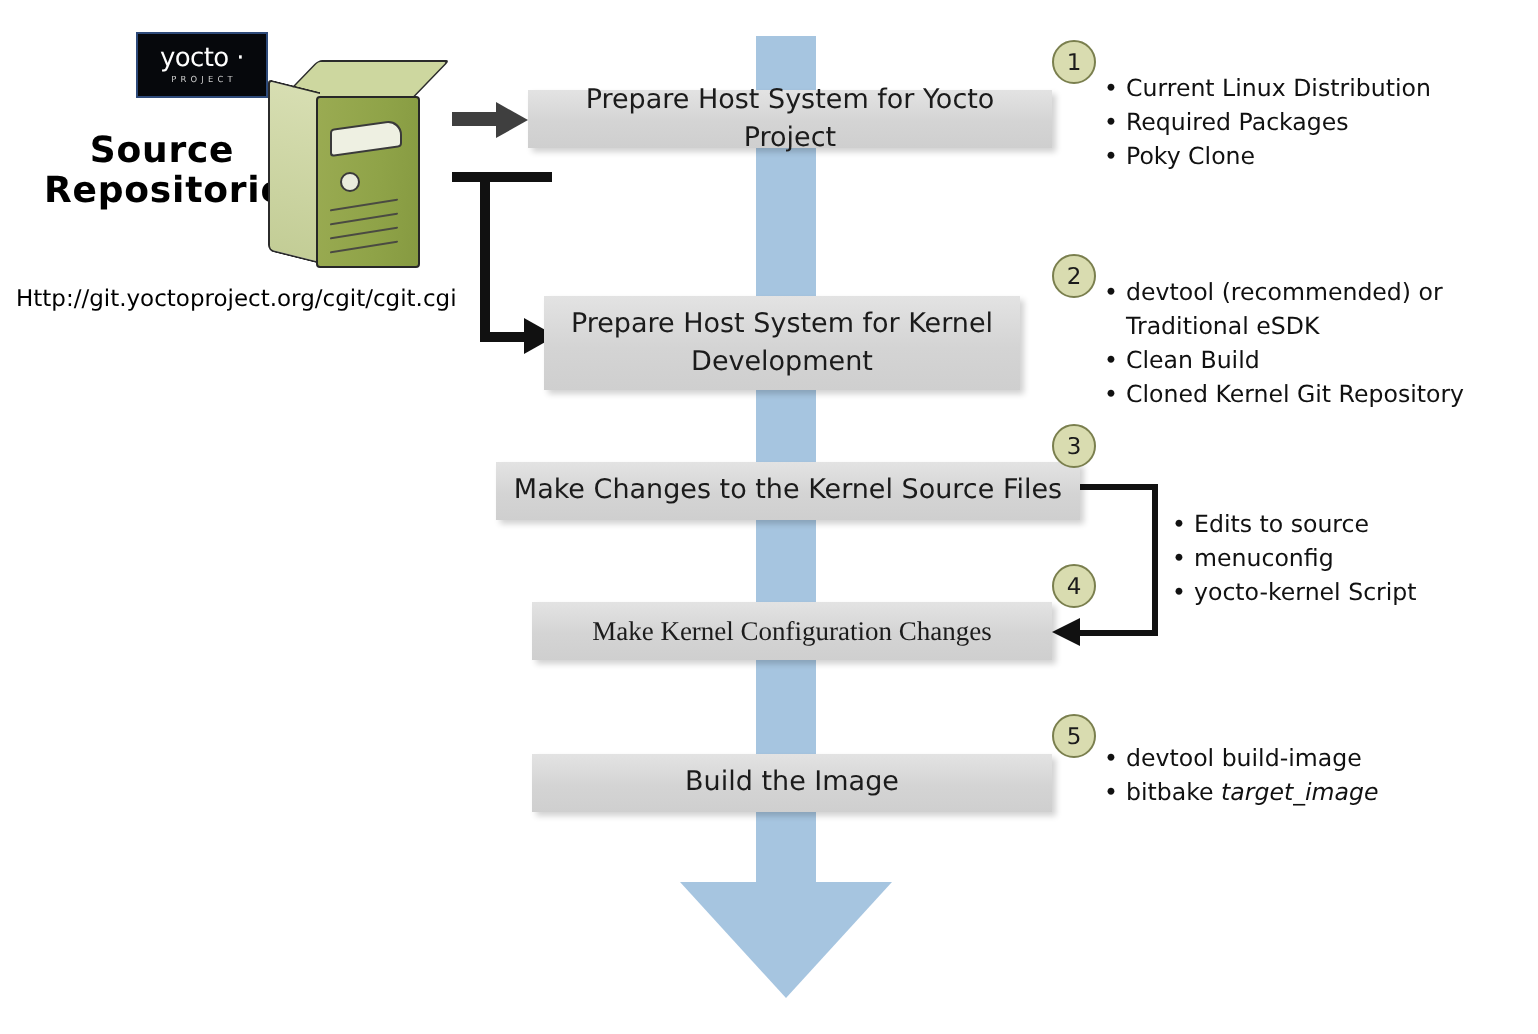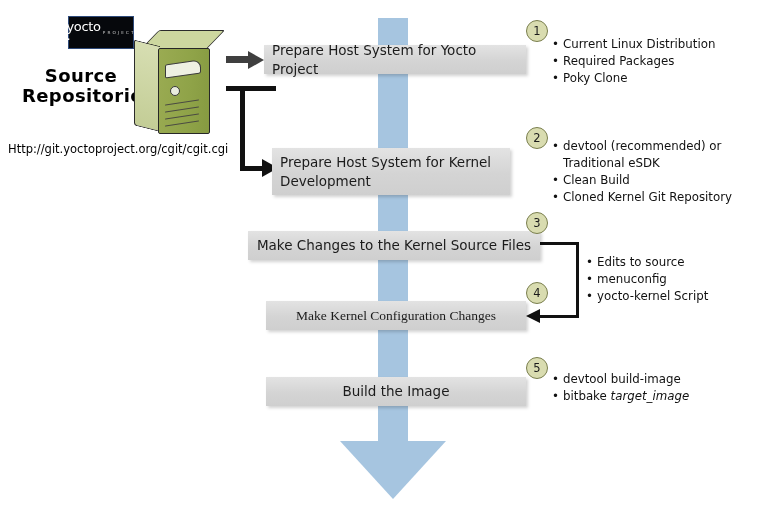--- a/index.html
+++ b/index.html
@@ -22,21 +22,21 @@
   .yocto-logo {
     position: absolute;
     left: 68px;
     top: 16px;
     width: 66px;
     height: 33px;
     background: #06080c;
     border: 1px solid #2e4a7a;
     box-sizing: border-box;
     display: flex;
-    flex-direction: row;
+    flex-direction: column;
     align-items: center;
     justify-content: center;
     line-height: 1;
   }
   .yocto-logo .yl-main {
     color: #ffffff;
     font-size: 13px;
     font-family: "DejaVu Sans", sans-serif;
     letter-spacing: -0.3px;
   }
@@ -166,20 +166,21 @@
 
   
   .box {
     position: absolute;
     background: linear-gradient(180deg, #e3e3e3 0%, #d4d4d4 55%, #cfcfcf 100%);
     border: none;
     box-shadow: 2px 2px 3px rgba(0,0,0,0.18);
     display: flex;
     align-items: center;
     justify-content: center;
+    text-align: center;
     color: #1b1b1b;
     font-size: 13.5px;
     line-height: 19px;
     box-sizing: border-box;
     padding: 0 8px;
   }
   #box-1 { left: 264px; top: 45px;  width: 262px; height: 29px; }
   #box-2 { left: 272px; top: 148px; width: 238px; height: 47px; }
   #box-3 { left: 248px; top: 231px; width: 292px; height: 29px; }
   #box-4 { left: 266px; top: 301px; width: 260px; height: 29px; font-family: Liberation Serif, serif; }

